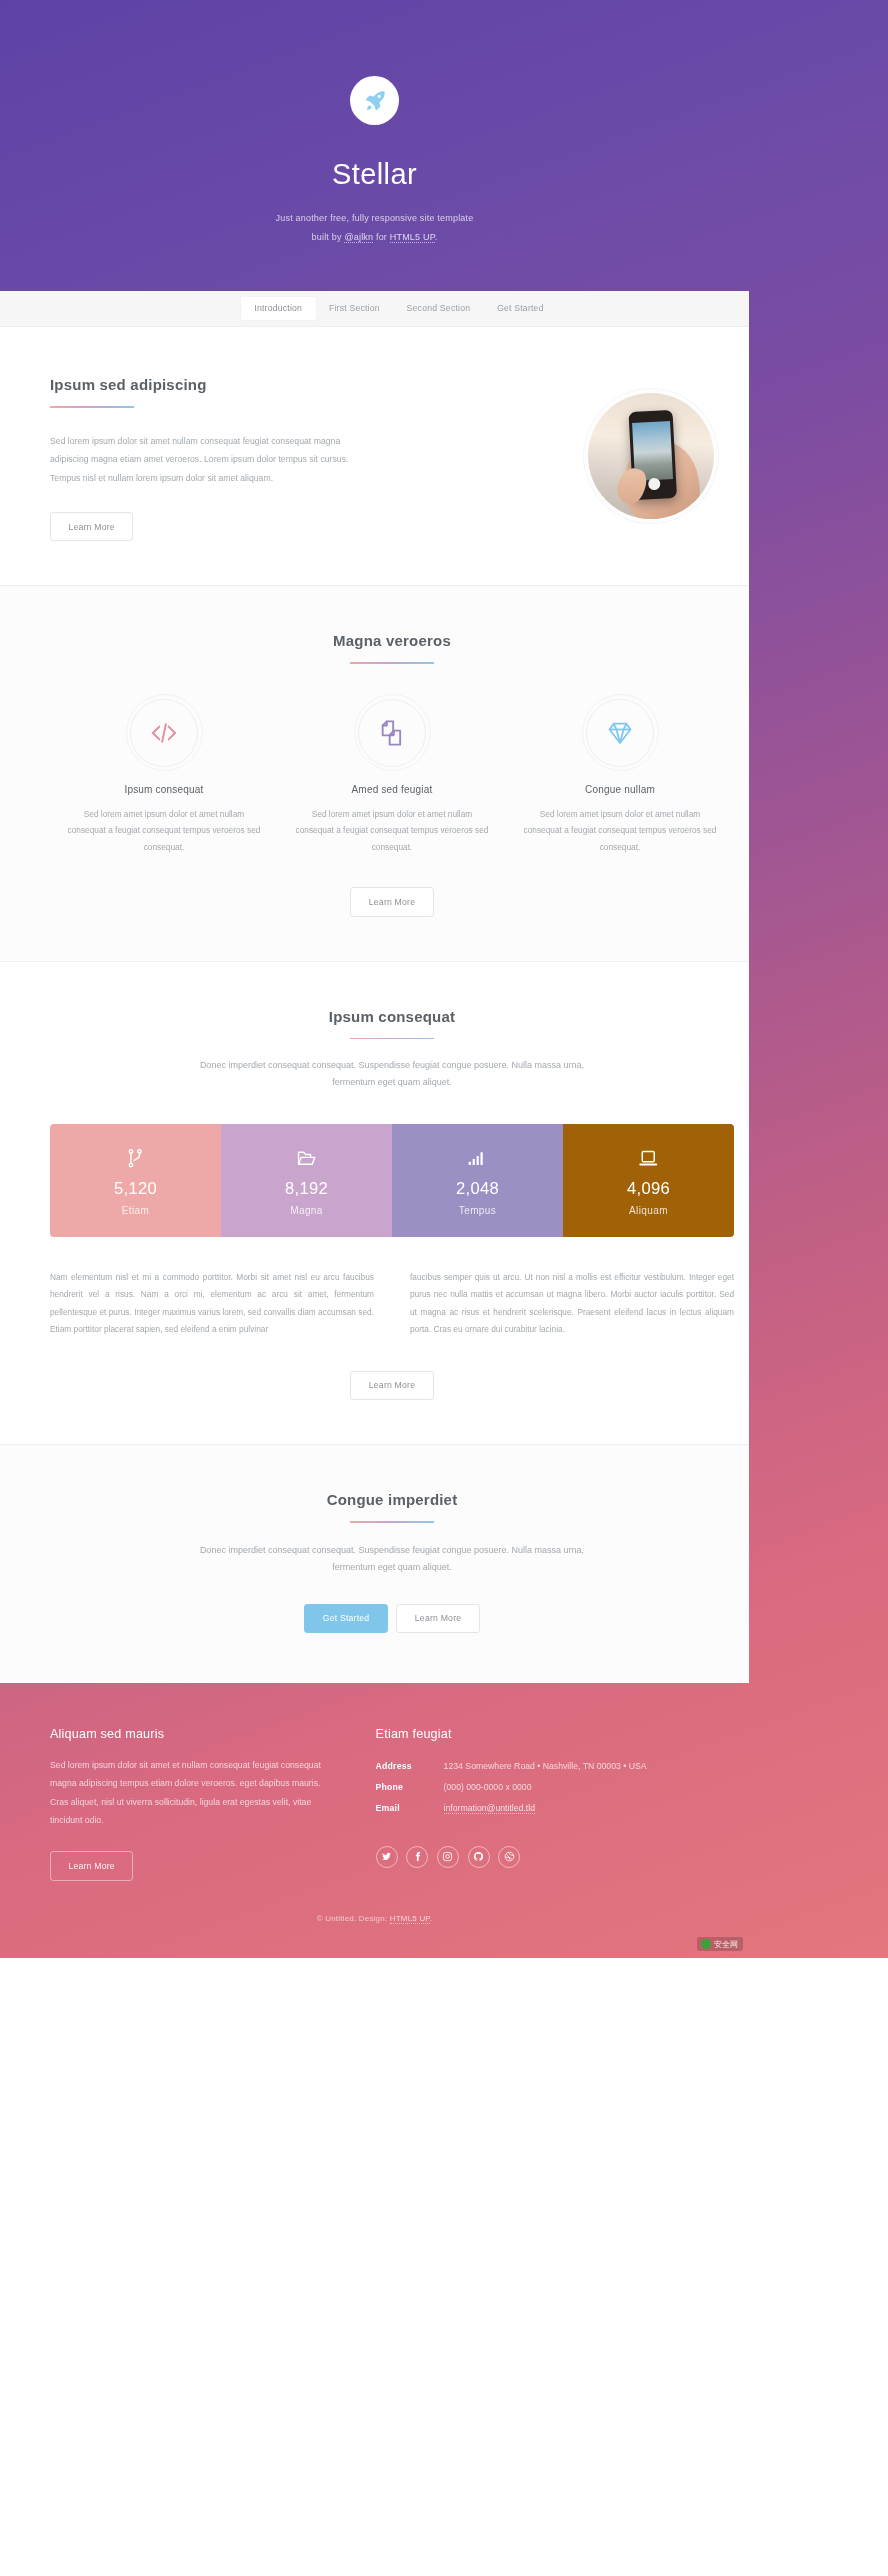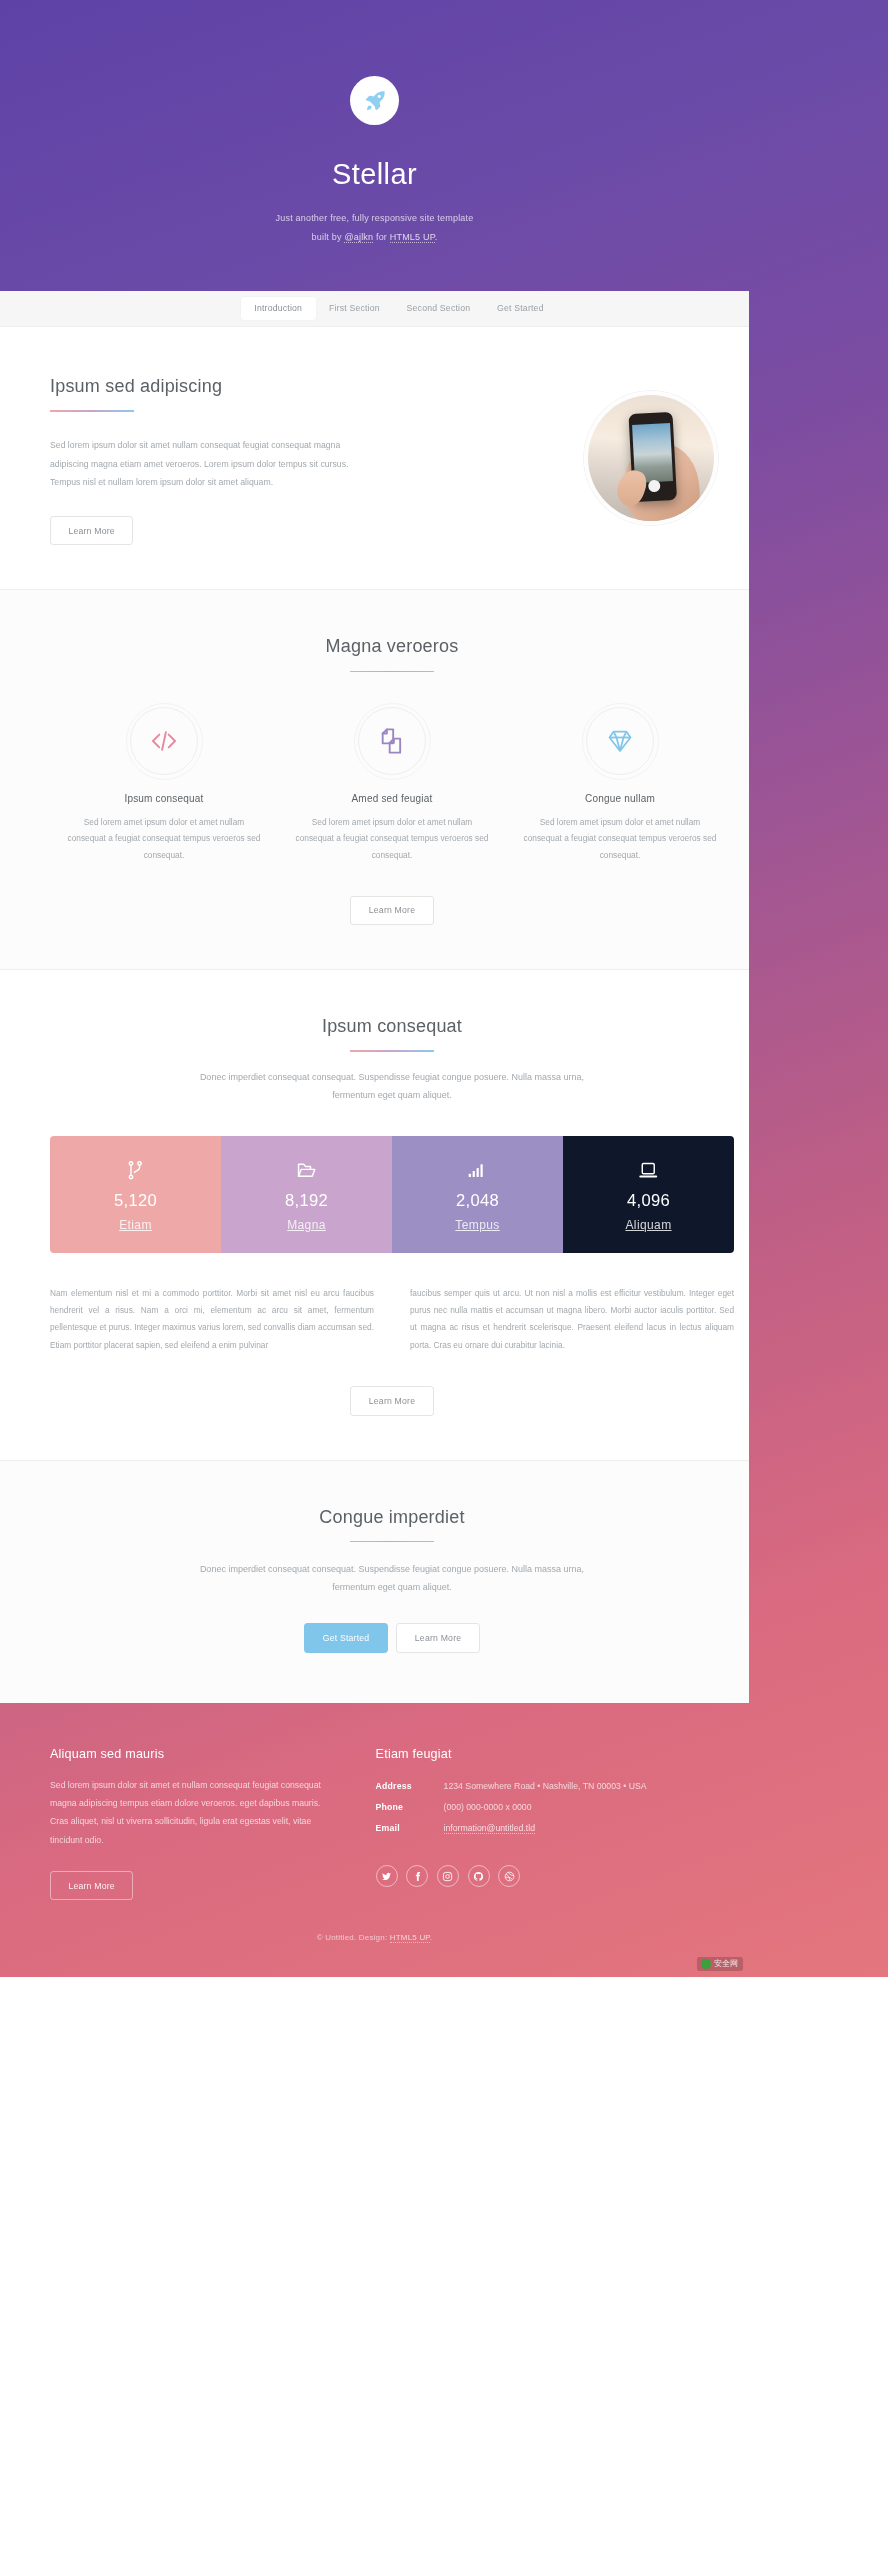--- a/index.html
+++ b/index.html
@@ -86,22 +86,22 @@
     color: #8b9095;
     box-shadow: 0 0 0 0.8px rgba(0,0,0,0.02);
   }
 
   
   .section { padding: 44px 50px; border-bottom: 0.8px solid #eeeeee; }
   .section.alt { background: #fcfcfc; }
   .section.last { border-bottom: none; }
 
   h2.heading {
-    font-size: 18px;
-    font-weight: 400;
+    font-size: 15px;
+    font-weight: 700;
     color: #5b6166;
     letter-spacing: 0.2px;
     line-height: 1.4;
   }
   h3.sub-heading {
     font-size: 10px;
     font-weight: 400;
     color: #5b6166;
     letter-spacing: 0.2px;
   }
@@ -238,25 +238,24 @@
   }
   .stat svg { width: 20.5px; height: 20.5px; display: block; margin: 0 auto 12.6px auto; }
   .stat-value {
     font-size: 16.6px;
     font-weight: 300;
     letter-spacing: 0.3px;
     line-height: 1;
     margin-bottom: 8px;
   }
   .stat-label {
-    font-size: 12px;
+    font-size: 10px;
     color: rgba(255,255,255,0.82);
     letter-spacing: 0.4px;
     font-weight: 300;
-    text-decoration: underline;
   }
 
   .twocol { display: flex; gap: 36px; margin-top: 32px; }
   .twocol p.body { flex: 1 1 0; text-align: justify; font-size: 8.3px; line-height: 2.1; }
 
   
   .cta { padding: 44px 50px 50px 50px; text-align: center; }
   .cta .lead { margin-top: 19px; }
   .cta-actions { margin-top: 27px; display: flex; gap: 8.7px; justify-content: center; }
 
@@ -504,21 +503,21 @@
               <rect x="2" y="16" width="2.6" height="4" rx="0.6"></rect>
               <rect x="6.6" y="13" width="2.6" height="7" rx="0.6"></rect>
               <rect x="11.2" y="9.5" width="2.6" height="10.5" rx="0.6"></rect>
               <rect x="15.8" y="5" width="2.6" height="15" rx="0.6"></rect>
             </svg>
           </span>
           <div class="stat-value">2,048</div>
           <div class="stat-label">Tempus</div>
         </div>
 
-        <div class="stat" style="background:#0f172a">
+        <div class="stat" style="background:#a16207">
           <span>
             <svg viewBox="0 0 24 24" fill="none" stroke="#ffffff" stroke-width="1.7" stroke-linecap="round" stroke-linejoin="round" xmlns="http://www.w3.org/2000/svg">
               <rect x="5" y="4" width="14" height="12" rx="1.5"></rect>
               <rect x="1.5" y="18" width="21" height="2.4" rx="1.2" fill="#ffffff" stroke="none"></rect>
             </svg>
           </span>
           <div class="stat-value">4,096</div>
           <div class="stat-label">Aliquam</div>
         </div>
 

